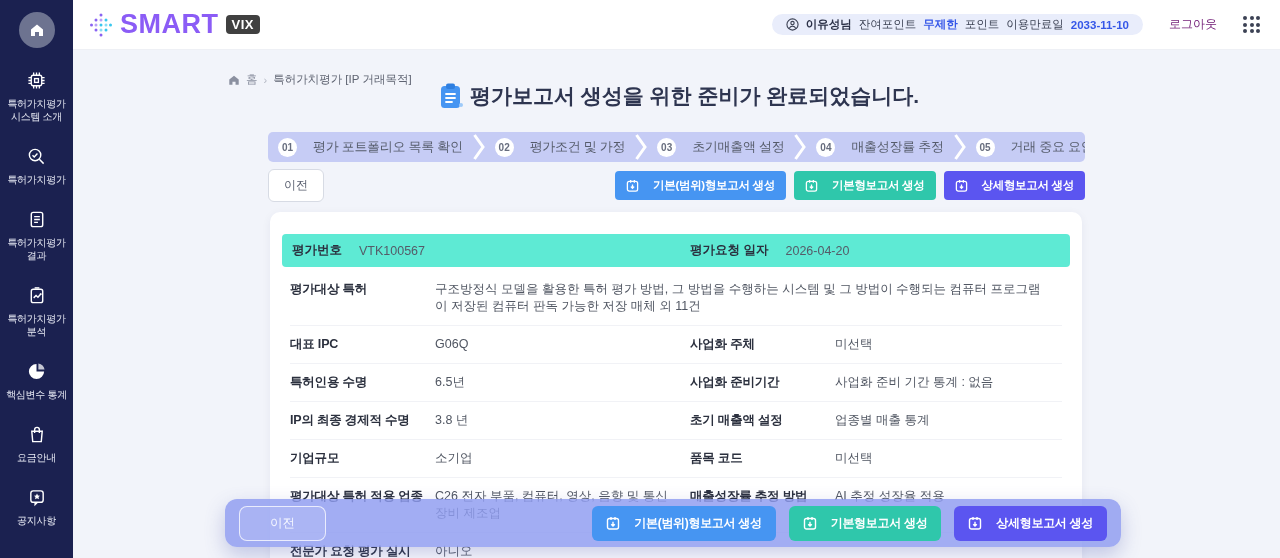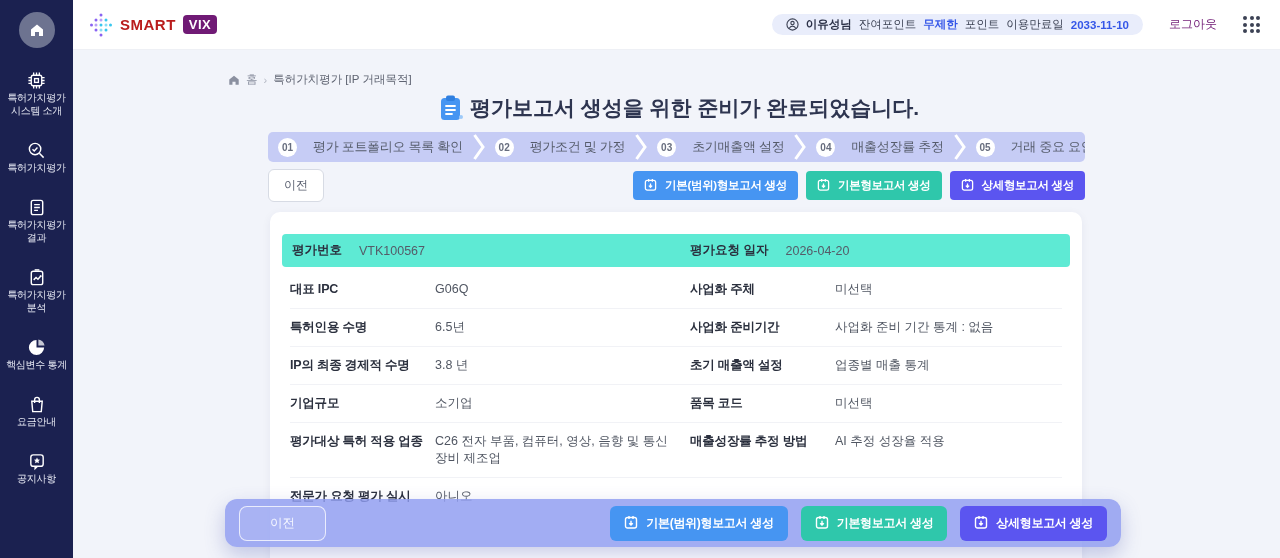--- a/index.html
+++ b/index.html
@@ -3,60 +3,60 @@
 <meta charset="utf-8">
 <style>
   * { margin:0; padding:0; box-sizing:border-box; }
   html,body { width:1280px; height:558px; overflow:hidden; font-family:"Liberation Sans", sans-serif; background:#f2f4fa; }
   .app { position:relative; width:1280px; height:558px; }
 
   
   .sidebar { position:absolute; left:0; top:0; width:73px; height:558px; background:#1b2150; display:flex; flex-direction:column; align-items:center; padding-top:12px; z-index:30; }
   .home-btn { width:36px; height:36px; border-radius:50%; background:#6d7390; display:flex; align-items:center; justify-content:center; cursor:pointer; margin-bottom:22px; }
   .nav { display:flex; flex-direction:column; align-items:center; gap:23px; width:100%; }
-  .nav-item { display:flex; flex-direction:column; align-items:center; gap:1px; cursor:pointer; width:100%; }
+  .nav-item { display:flex; flex-direction:column; align-items:center; gap:7px; cursor:pointer; width:100%; }
   .nav-icon { width:20px; height:20px; display:flex; align-items:center; justify-content:center; }
   .nav-label { font-size:10px; color:#e9ebf5; text-align:center; line-height:13px; white-space:pre-line; letter-spacing:-0.3px; }
 
   
   .topbar { position:absolute; left:73px; top:0; width:1207px; height:50px; background:#ffffff; border-bottom:1px solid #eef0f5; display:flex; align-items:center; justify-content:space-between; padding:0 20px 0 16px; z-index:20; }
   .logo { display:flex; align-items:center; gap:7px; cursor:pointer; }
-  .logo-smart { font-size:15px; font-weight:800; color:#b91c1c; letter-spacing:0.5px; }
-  .logo-vix { background:#701a75; color:#fff; font-size:13px; font-weight:800; padding:2px 6px; border-radius:4px; letter-spacing:0.5px; }
+  .logo-smart { font-size:27px; font-weight:800; color:#8b5cf6; letter-spacing:0.5px; }
+  .logo-vix { background:#404040; color:#fff; font-size:13px; font-weight:800; padding:2px 6px; border-radius:4px; letter-spacing:0.5px; }
   .topbar-right { display:flex; align-items:center; gap:26px; }
   .user-pill { display:flex; align-items:center; gap:7px; background:#e9edfb; border-radius:14px; padding:3px 14px; font-size:11.5px; color:#3c4254; }
   .user-pill .strong { font-weight:700; color:#2c3248; }
   .user-pill .blue { color:#3557e8; font-weight:700; }
   .logout { font-size:12px; color:#701a75; cursor:pointer;text-align:center; }
   .grid-icon { display:grid; grid-template-columns:repeat(3,4px); grid-template-rows:repeat(3,4px); gap:2.5px; cursor:pointer; }
   .grid-icon i { width:4px; height:4px; border-radius:50%; background:#3c4254; }
 
   
   .main { position:absolute; left:73px; top:50px; width:1207px; height:508px; background:#f2f4fa; overflow:hidden; }
   .breadcrumb { position:absolute; left:155px; top:22px; display:flex; align-items:center; gap:6px; font-size:11.5px; color:#8b90a0; }
   .breadcrumb .crumb-home { cursor:pointer; }
   .breadcrumb .sep { color:#b4b8c4; font-size:11px; }
   .breadcrumb .crumb-cur { color:#5f6472; }
-  .page-title { position:absolute; left:197px; top:32px; width:817px; text-align:center; font-size:21px; font-weight:800; color:#2e3550; display:flex; align-items:center; justify-content:center; gap:6px;margin-top:12px; }
+  .page-title { position:absolute; left:197px; top:32px; width:817px; text-align:center; font-size:21px; font-weight:800; color:#2e3550; display:flex; align-items:center; justify-content:center; gap:6px; }
 
   
   .steps { position:absolute; left:195px; top:82px; width:817px; height:30px; background:#c6ccf5; border-radius:5px; display:flex; align-items:center; overflow:hidden; }
   .step { display:flex; align-items:center; gap:16px; padding:0 10px; flex:1 1 auto; justify-content:center; height:100%; cursor:pointer; }
   .step-num { width:19px; height:19px; border-radius:50%; background:#fff; color:#676d7e; font-size:10px; font-weight:700; display:flex; align-items:center; justify-content:center; flex:0 0 auto; }
   .step-label { font-size:13px; color:#565c6b; letter-spacing:-0.3px; white-space:nowrap; }
   .step-sep { flex:0 0 auto; }
   .step-active { background:#4845d8; clip-path:polygon(0 0,100% 0,100% 100%,0 100%,14px 50%); flex:0 0 auto; padding:0 18px 0 26px; }
   .step-active .step-num { color:#4845d8; }
   .step-active .step-label { color:#ffffff; font-weight:700; }
 
   
   .actions-row { position:absolute; left:195px; top:119px; width:817px; display:flex; align-items:center; }
   .btn-prev { background:#ffffff; border:1px solid #d7dbe4; color:#5a6070; font-size:12px; border-radius:6px; padding:7px 15px; cursor:pointer; font-family:inherit; }
   .actions-right { margin-left:auto; display:flex; gap:8px; }
-  .btn-report { display:flex; align-items:flex-start; gap:8px; border:none; color:#fff; font-size:11.5px; font-weight:700; border-radius:4px; padding:7px 11px; cursor:pointer; font-family:inherit; letter-spacing:-0.3px; }
+  .btn-report { display:flex; align-items:center; gap:14px; border:none; color:#fff; font-size:11.5px; font-weight:700; border-radius:4px; padding:7px 11px; cursor:pointer; font-family:inherit; letter-spacing:-0.3px; }
 
   
   .card { position:absolute; left:197px; top:162px; width:812px; height:430px; background:#ffffff; border-radius:10px; box-shadow:0 2px 10px rgba(30,40,90,0.06); padding:22px 20px 0 20px; }
   .grow { position:relative; background:#5eead4; border-radius:4px; margin:0 -8px 4px -8px; padding:8px 10px; display:flex; align-items:center; font-size:12.5px; }
   .grow .glabel { font-weight:700; color:#2b303e; margin-right:17px; }
   .grow .gvalue { color:#555b68; }
   .grow .pair2 { position:absolute; left:408px; display:flex; align-items:center; }
   .trow { display:grid; grid-template-columns:145px 255px 145px auto; padding:10px 0; border-bottom:1px solid #f1f2f6; font-size:12.5px; align-items:start; }
   .trow:last-child { border-bottom:none; }
   .tlabel { font-weight:700; color:#2b303e; padding-right:10px; letter-spacing:-0.2px; }
@@ -300,20 +300,24 @@
     <section class="card">
       <div class="grow">
         <span class="glabel">평가번호</span>
         <span class="gvalue">VTK100567</span>
         <span class="pair2">
           <span class="glabel">평가요청 일자</span>
           <span class="gvalue">2026-04-20</span>
         </span>
       </div>
 
+      <div class="trow trow-full">
+        <div class="tlabel">평가대상 특허</div>
+        <div class="tvalue tvalue-full">구조방정식 모델을 활용한 특허 평가 방법, 그 방법을 수행하는 시스템 및 그 방법이 수행되는 컴퓨터 프로그램이 저장된 컴퓨터 판독 가능한 저장 매체 외 11건</div>
+      </div>
 
       <div class="trow">
         <div class="tlabel">대표 IPC</div>
         <div class="tvalue">G06Q</div>
         <div class="tlabel">사업화 주체</div>
         <div class="tvalue">미선택</div>
       </div>
       <div class="trow">
         <div class="tlabel">특허인용 수명</div>
         <div class="tvalue">6.5년</div>

